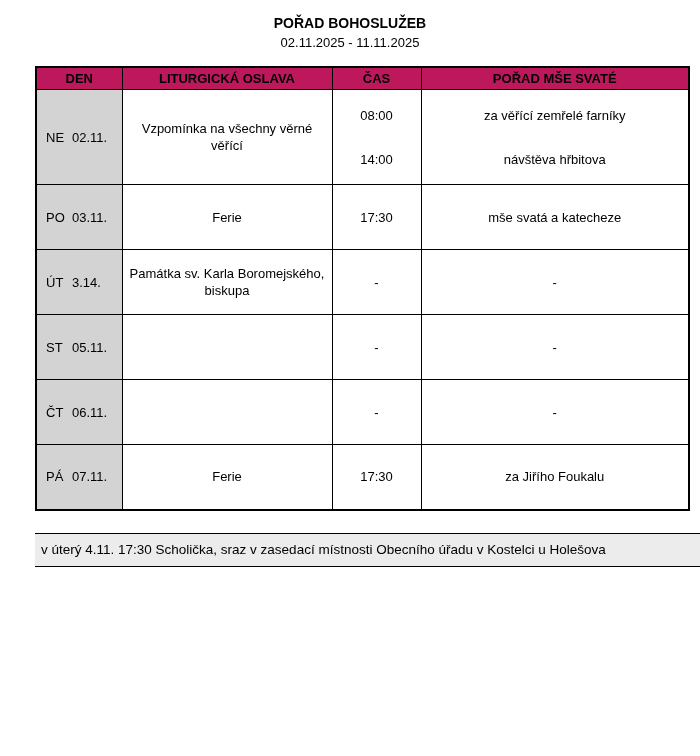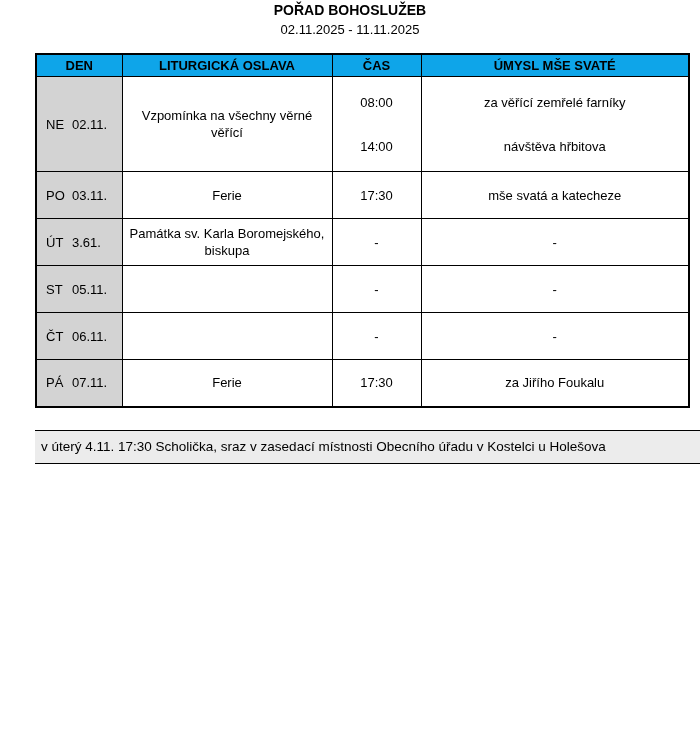--- a/index.html
+++ b/index.html
@@ -5,21 +5,21 @@
   html, body {
     margin: 0;
     padding: 0;
     background: #ffffff;
     width: 700px;
     height: 756px;
     font-family: "Liberation Sans", sans-serif;
     color: #000000;
     -webkit-font-smoothing: antialiased;
   }
-  .page { }
+  .page { padding-top: 13px; }
 
   
   .titles { text-align: center; }
   .title-line-1, .title-line-2 {
     font-weight: bold;
     font-size: 14px;
     line-height: 20px;
   }
   .date-range {
     font-size: 13px;
@@ -38,34 +38,34 @@
     border: 1px solid #000;
     font-size: 13px;
     vertical-align: middle;
     text-align: center;
     padding: 2px 4px;
     box-sizing: border-box;
     line-height: 17px;
     overflow: hidden;
   }
   .schedule th {
-    background: #0ea5e9;
+    background: #be185d;
     font-weight: bold;
     height: 14px;
     padding: 2px;
   }
   .den-cell {
     background: #d3d3d3;
     font-weight: normal;
     text-align: left !important;
     padding-left: 9px !important;
   }
   .den-cell .day { display: inline-block; min-width: 26px; }
   tr.r0 > td { height: 95px; }
-  tr.rb > td { height: 47px; }
+  tr.rb > td { height: 65px; }
   .stack {
     display: flex;
     flex-direction: column;
     justify-content: space-around;
     height: 88px;
   }
 
   
   .footer-note {
     margin: 22px 0 0 35px;
@@ -95,21 +95,21 @@
       <col style="width:86px">
         <col style="width:210px">
         <col style="width:89px">
         <col style="width:268px">
     </colgroup>
     <thead>
       <tr>
         <th>DEN</th>
         <th>LITURGICKÁ OSLAVA</th>
         <th>ČAS</th>
-        <th>ÚMYSL MŠE SVATÉ</th>
+        <th>POŘAD MŠE SVATÉ</th>
       </tr>
     </thead>
     <tbody>
 
       <tr class="r0">
         <td class="den-cell">
           <span class="day">NE</span><span class="date">02.11.</span>
         </td>
         <td>Vzpomínka na všechny věrné věřící</td>
         <td>
@@ -130,21 +130,21 @@
         <td class="den-cell">
           <span class="day">PO</span><span class="date">03.11.</span>
         </td>
         <td>Ferie</td>
         <td>17:30</td>
         <td>mše svatá a katecheze</td>
       </tr>
 
       <tr class="rb">
         <td class="den-cell">
-          <span class="day">ÚT</span><span class="date">3.61.</span>
+          <span class="day">ÚT</span><span class="date">3.14.</span>
         </td>
         <td>Památka sv. Karla Boromejského, biskupa</td>
         <td>-</td>
         <td>-</td>
       </tr>
 
       <tr class="rb">
         <td class="den-cell">
           <span class="day">ST</span><span class="date">05.11.</span>
         </td>

